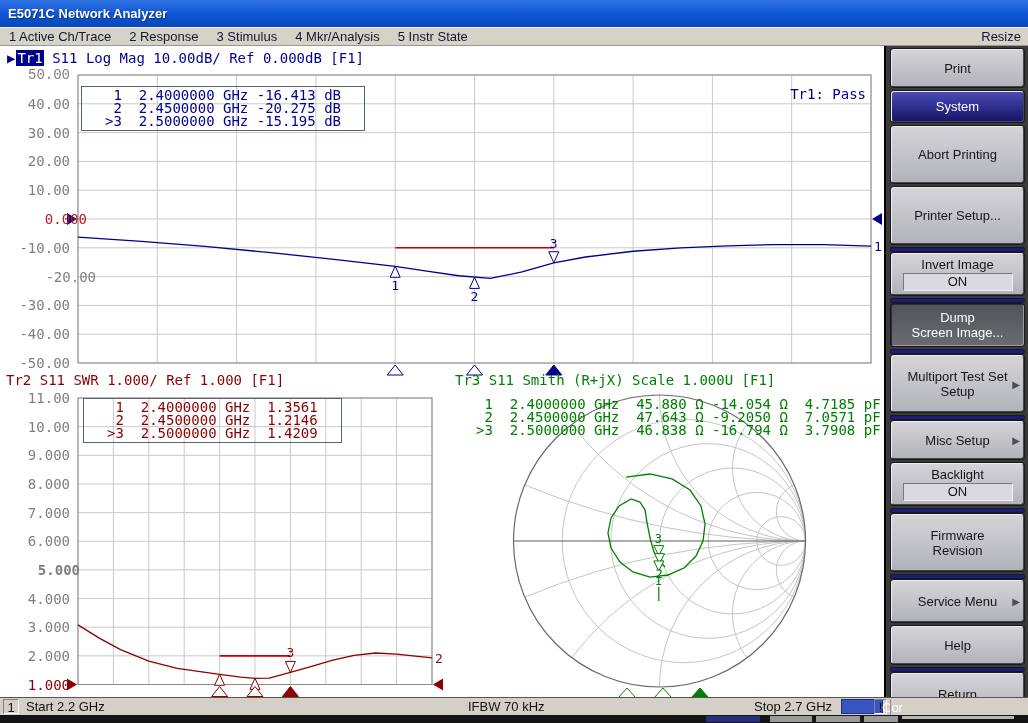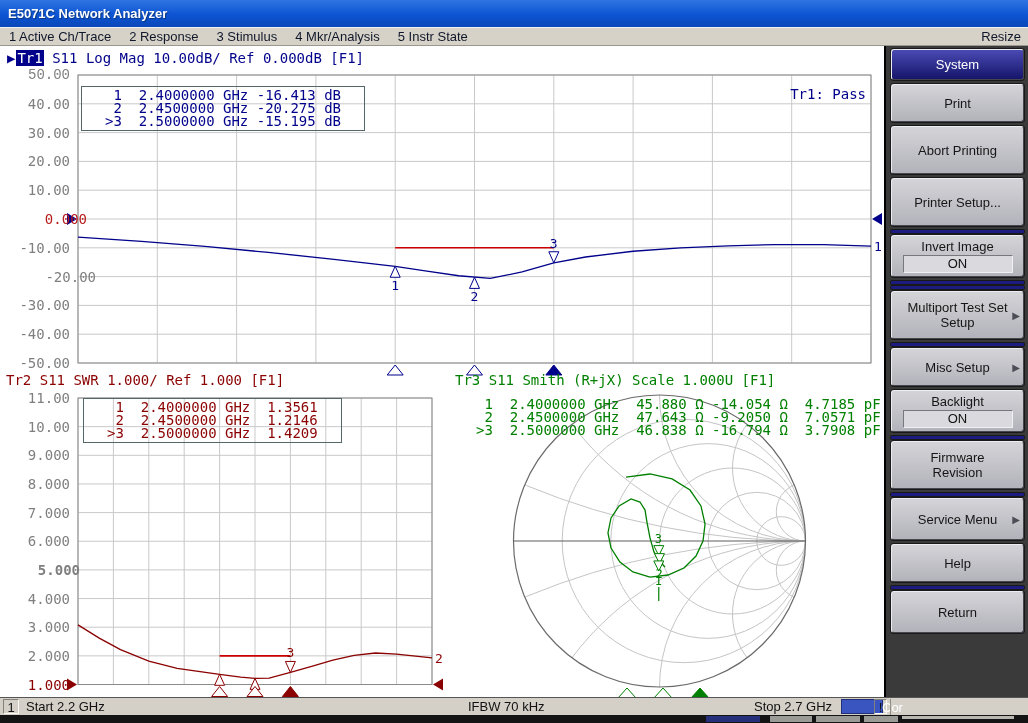--- a/index.html
+++ b/index.html
@@ -28,21 +28,21 @@
         width:150px;text-align:right;}
   
   .softpanel{position:absolute;left:884px;top:46px;width:144px;height:651px;background:#3a3a3a;
     border-left:2px solid #000;box-sizing:border-box;}
   .skwrap{padding:3px 4px 0 5px;}
   .sk{position:relative;width:133px;border-radius:3px;margin:0 0 4px 0;
       background:linear-gradient(180deg,#d4d4d8 0%,#b2b2ba 100%);
       border:1px solid;border-color:#ecedf2 #46464e #46464e #ecedf2;box-shadow:0 0 0 1px #191919;
       box-sizing:border-box;display:flex;flex-direction:column;justify-content:center;align-items:center;
       font-size:13px;color:#161616;text-align:center;line-height:15px;cursor:default;}
-  .sk.h1{height:38px;} .sk.h2{height:48px;} .sk.h3{height:42px;}
+  .sk.h1{height:38px;} .sk.h2{height:57px;} .sk.h3{height:42px;}
   .sk.header{height:31px;background:linear-gradient(180deg,#4a4ab4 0%,#15156a 100%);color:#fff;}
   .sk.pressed{background:linear-gradient(180deg,#53535a 0%,#6a6a72 100%);color:#fff;
       border-color:#2b2b31 #9b9ba3 #9b9ba3 #2b2b31;}
   .sk .toggle{width:108px;height:16px;margin-top:1px;background:#dadade;border:1px solid;
       border-color:#77777f #eef0f4 #eef0f4 #77777f;font-size:13px;line-height:15px;color:#111;}
   .sk .arrow{position:absolute;right:3px;top:50%;margin-top:-7px;font-size:10px;color:#4d4d58;}
   .sksep{width:133px;height:3px;background:#1b1b80;margin:1px 0 2px 0;box-shadow:0 0 0 1px #191919;border-radius:1px;}
   
   .statusbar{position:absolute;left:0;top:697px;width:1028px;height:18px;background:#d4d0c8;
     border-top:1px solid #555;font-size:13px;color:#111;}
@@ -215,36 +215,40 @@
   <div class="mtable boxed tr1c" id="tr1-mtable" style="left:81px;top:86px;"><div> 1  2.4000000 GHz -16.413 dB</div><div> 2  2.4500000 GHz -20.275 dB</div><div>&gt;3  2.5000000 GHz -15.195 dB</div></div>
 
   <div class="trhead tr2c" style="left:6px;top:373px;"><span>Tr2 S11 SWR 1.000/ Ref 1.000 [F1]</span></div>
   <div class="mtable boxed tr2c" id="tr2-mtable" style="left:83px;top:398px;"><div> 1  2.4000000 GHz  1.3561</div><div> 2  2.4500000 GHz  1.2146</div><div>&gt;3  2.5000000 GHz  1.4209</div></div>
 
   <div class="trhead tr3c" style="left:455px;top:373px;"><span>Tr3 S11 Smith (R+jX) Scale 1.000U [F1]</span></div>
   <div class="mtable tr3c" id="tr3-mtable" style="left:453px;top:396px;"><div> 1  2.4000000 GHz  45.880 Ω -14.054 Ω  4.7185 pF</div><div> 2  2.4500000 GHz  47.643 Ω -9.2050 Ω  7.0571 pF</div><div>&gt;3  2.5000000 GHz  46.838 Ω -16.794 Ω  3.7908 pF</div></div>
 
   <div class="softpanel">
     <div class="skwrap" id="softkeys">
-        <div class="sk header">System</div>
         <div class="sk h1">
           <div>Print</div>
         </div>
+        <div class="sk header">System</div>
         <div class="sk h2">
           <div>Abort Printing</div>
         </div>
         <div class="sk h2">
           <div>Printer Setup...</div>
         </div>
         <div class="sksep"></div>
         <div class="sk h3">
           <div>Invert Image</div>
           <div class="toggle">ON</div>
         </div>
         <div class="sksep"></div>
+        <div class="sk h3 pressed">
+          <div>Dump</div>
+          <div>Screen Image...</div>
+        </div>
         <div class="sksep"></div>
         <div class="sk h2">
           <div>Multiport Test Set</div>
           <div>Setup</div>
           <span class="arrow">▶</span>
         </div>
         <div class="sksep"></div>
         <div class="sk h1">
           <div>Misc Setup</div>
           <span class="arrow">▶</span>

